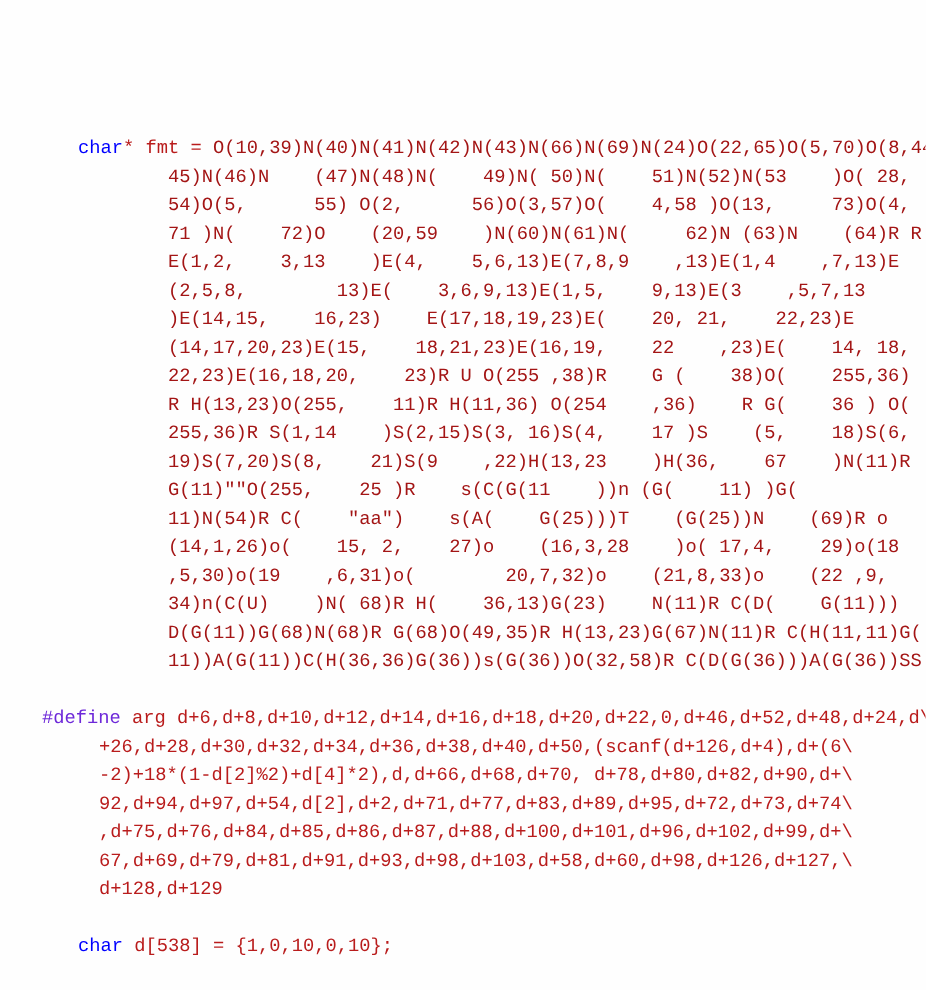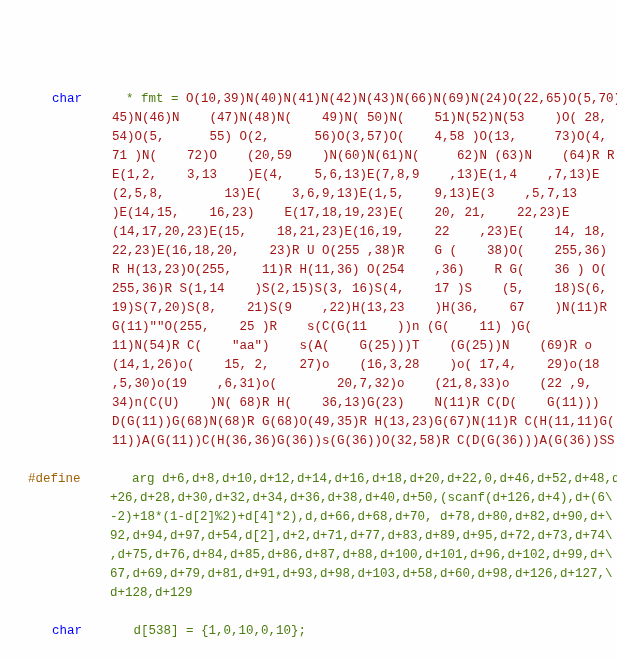--- a/index.html
+++ b/index.html
@@ -12,22 +12,22 @@
     background: #fefefe;
     color: #333;
     width: 617px;
     white-space: pre;
     overflow: hidden;
   }
   .ln { display: block; }
   .tok { display: inline; }
   .type { color: #0000ff; margin-left: 24px; }
   .str  { color: #a31515; }
-  .macro{ color: #a16207; text-align: center; }
-  .id   { color: #4d7c0f; margin-left: 44px; }
+  .macro{ color: #6d28d9; text-align: center; }
+  .id   { color: #b91c1c; }
   .fmtblock { display: block; padding-left: 84px; text-indent: -84px; }
 </style>
 </head>
 <body>
 
 
 
 <div id="root"><div class="ln fmtblock"><span class="tok type">char</span><span class="tok id">* fmt = </span><span class="tok str">O(10,39)N(40)N(41)N(42)N(43)N(66)N(69)N(24)O(22,65)O(5,70)O(8,44)N(</span></div><div class="ln" style="padding-left: 84px;"><span class="tok str">45)N(46)N    (47)N(48)N(    49)N( 50)N(    51)N(52)N(53    )O( 28,</span></div><div class="ln" style="padding-left: 84px;"><span class="tok str">54)O(5,      55) O(2,      56)O(3,57)O(    4,58 )O(13,     73)O(4,</span></div><div class="ln" style="padding-left: 84px;"><span class="tok str">71 )N(    72)O    (20,59    )N(60)N(61)N(     62)N (63)N    (64)R R</span></div><div class="ln" style="padding-left: 84px;"><span class="tok str">E(1,2,    3,13    )E(4,    5,6,13)E(7,8,9    ,13)E(1,4    ,7,13)E</span></div><div class="ln" style="padding-left: 84px;"><span class="tok str">(2,5,8,        13)E(    3,6,9,13)E(1,5,    9,13)E(3    ,5,7,13</span></div><div class="ln" style="padding-left: 84px;"><span class="tok str">)E(14,15,    16,23)    E(17,18,19,23)E(    20, 21,    22,23)E</span></div><div class="ln" style="padding-left: 84px;"><span class="tok str">(14,17,20,23)E(15,    18,21,23)E(16,19,    22    ,23)E(    14, 18,</span></div><div class="ln" style="padding-left: 84px;"><span class="tok str">22,23)E(16,18,20,    23)R U O(255 ,38)R    G (    38)O(    255,36)</span></div><div class="ln" style="padding-left: 84px;"><span class="tok str">R H(13,23)O(255,    11)R H(11,36) O(254    ,36)    R G(    36 ) O(</span></div><div class="ln" style="padding-left: 84px;"><span class="tok str">255,36)R S(1,14    )S(2,15)S(3, 16)S(4,    17 )S    (5,    18)S(6,</span></div><div class="ln" style="padding-left: 84px;"><span class="tok str">19)S(7,20)S(8,    21)S(9    ,22)H(13,23    )H(36,    67    )N(11)R</span></div><div class="ln" style="padding-left: 84px;"><span class="tok str">G(11)""O(255,    25 )R    s(C(G(11    ))n (G(    11) )G(</span></div><div class="ln" style="padding-left: 84px;"><span class="tok str">11)N(54)R C(    "aa")    s(A(    G(25)))T    (G(25))N    (69)R o</span></div><div class="ln" style="padding-left: 84px;"><span class="tok str">(14,1,26)o(    15, 2,    27)o    (16,3,28    )o( 17,4,    29)o(18</span></div><div class="ln" style="padding-left: 84px;"><span class="tok str">,5,30)o(19    ,6,31)o(        20,7,32)o    (21,8,33)o    (22 ,9,</span></div><div class="ln" style="padding-left: 84px;"><span class="tok str">34)n(C(U)    )N( 68)R H(    36,13)G(23)    N(11)R C(D(    G(11)))</span></div><div class="ln" style="padding-left: 84px;"><span class="tok str">D(G(11))G(68)N(68)R G(68)O(49,35)R H(13,23)G(67)N(11)R C(H(11,11)G(</span></div><div class="ln" style="padding-left: 84px;"><span class="tok str">11))A(G(11))C(H(36,36)G(36))s(G(36))O(32,58)R C(D(G(36)))A(G(36))SS</span></div><div class="ln">&nbsp;</div><div class="ln"><span class="tok macro">#define</span><span class="tok id"> arg d+6,d+8,d+10,d+12,d+14,d+16,d+18,d+20,d+22,0,d+46,d+52,d+48,d+24,d\</span></div><div class="ln" style="padding-left: 38px;"><span class="tok id">+26,d+28,d+30,d+32,d+34,d+36,d+38,d+40,d+50,(scanf(d+126,d+4),d+(6\</span></div><div class="ln" style="padding-left: 38px;"><span class="tok id">-2)+18*(1-d[2]%2)+d[4]*2),d,d+66,d+68,d+70, d+78,d+80,d+82,d+90,d+\</span></div><div class="ln" style="padding-left: 38px;"><span class="tok id">92,d+94,d+97,d+54,d[2],d+2,d+71,d+77,d+83,d+89,d+95,d+72,d+73,d+74\</span></div><div class="ln" style="padding-left: 38px;"><span class="tok id">,d+75,d+76,d+84,d+85,d+86,d+87,d+88,d+100,d+101,d+96,d+102,d+99,d+\</span></div><div class="ln" style="padding-left: 38px;"><span class="tok id">67,d+69,d+79,d+81,d+91,d+93,d+98,d+103,d+58,d+60,d+98,d+126,d+127,\</span></div><div class="ln" style="padding-left: 38px;"><span class="tok id">d+128,d+129</span></div><div class="ln">&nbsp;</div><div class="ln"><span class="tok type">char</span><span class="tok id"> d[538] = {1,0,10,0,10};</span></div><div class="ln">&nbsp;</div></div>
 
 

